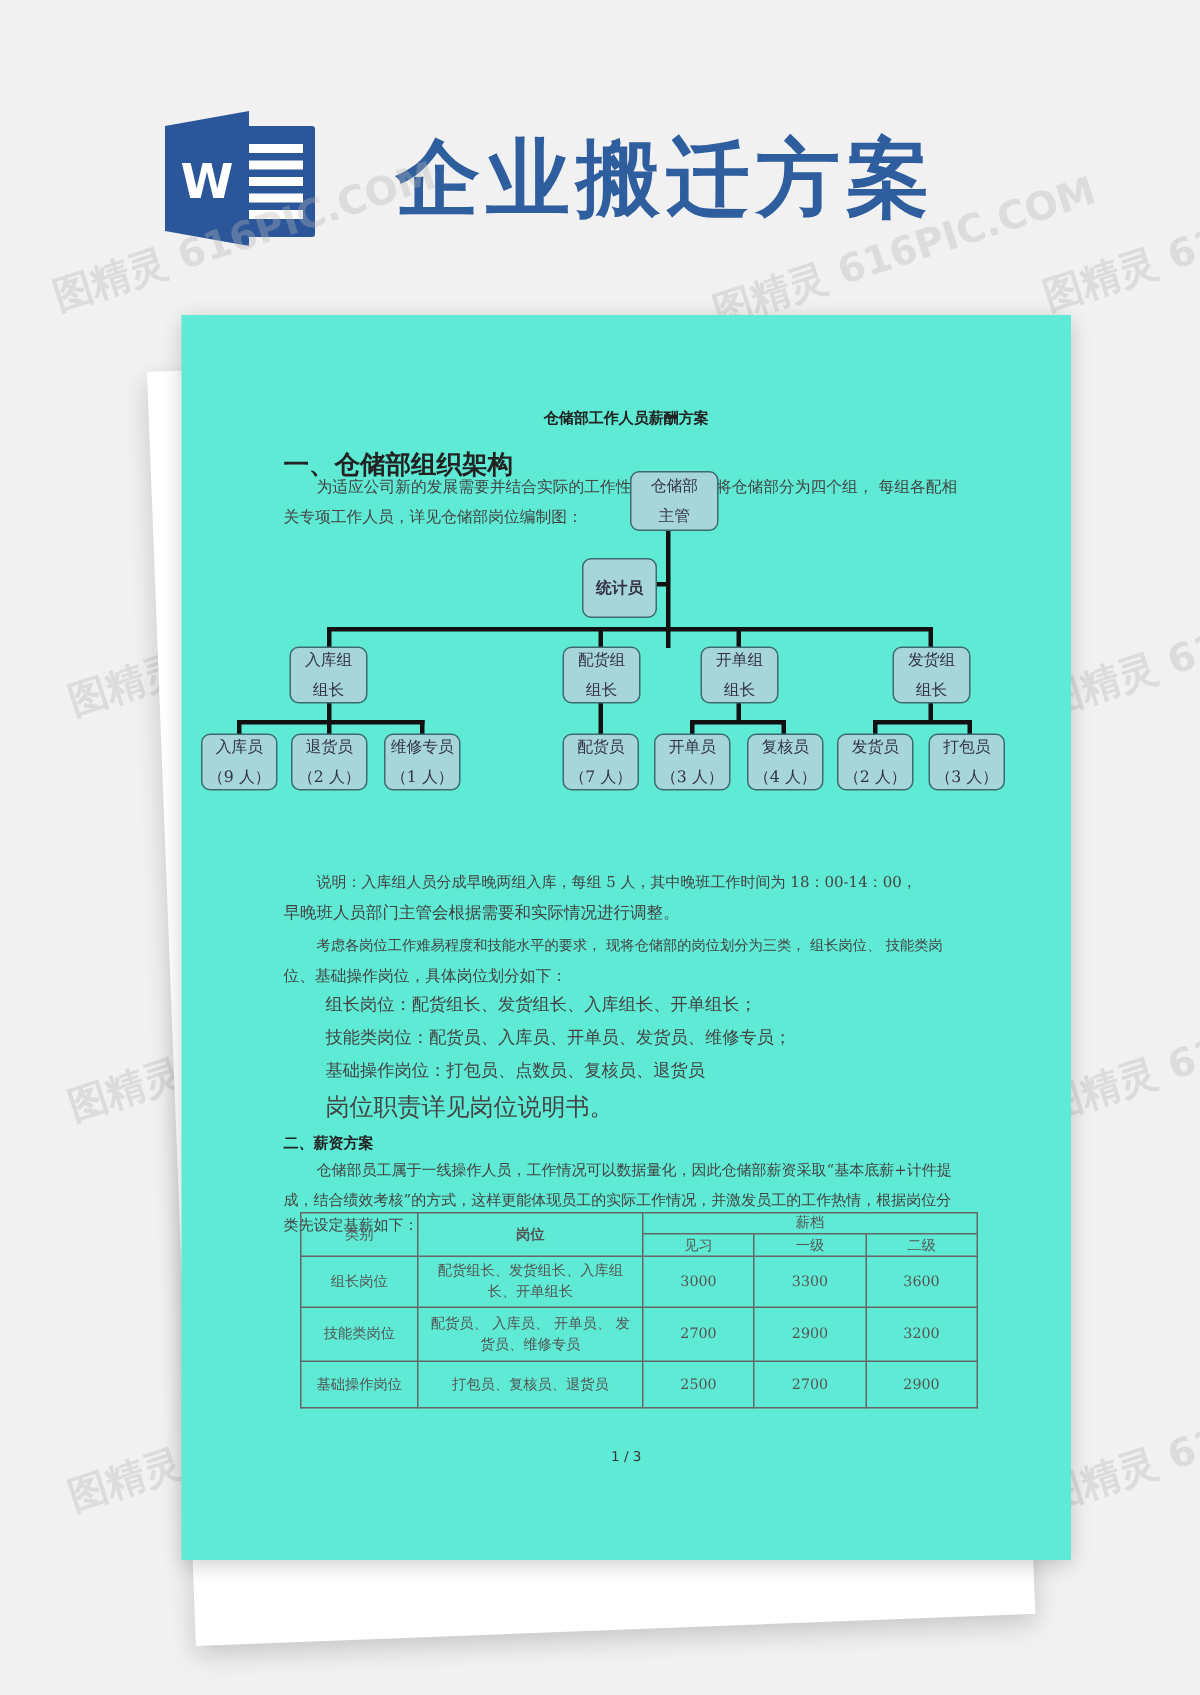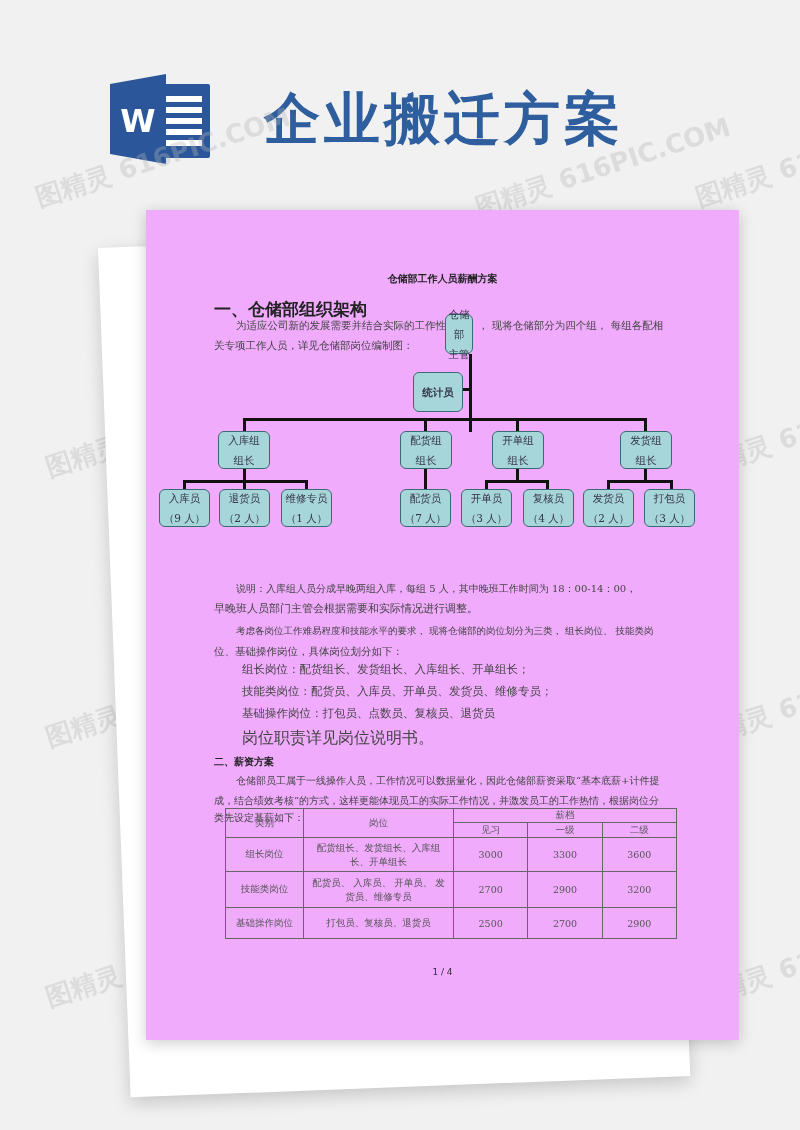--- a/index.html
+++ b/index.html
@@ -22,21 +22,21 @@
     font-family: "DejaVu Sans", sans-serif; font-size: 26px; font-weight: bold;
     transform: rotate(-18deg); white-space: nowrap; pointer-events: none;
   }
   .sheet-back {
     position: absolute; left: 98px; top: 248px; width: 560px; height: 850px;
     background: #fff; transform: rotate(-2.2deg); transform-origin: left top;
     box-shadow: 0 6px 18px rgba(0,0,0,0.18);
   }
   .page {
     position: absolute; left: 121px; top: 210px; width: 593px; height: 830px;
-    background: #f0abfc; box-shadow: 0 3px 14px rgba(0,0,0,0.20); margin-left: 25px;
+    background: #5eead4; box-shadow: 0 3px 14px rgba(0,0,0,0.20);
   }
   .doc-title {
     position: absolute; left: 0; width: 100%; top: 62px; text-align: center;
     font-size: 10px; font-weight: bold; color: #222;
   }
   .h1 { position: absolute; left: 68px; font-size: 17px; font-weight: bold; color: #222; }
   .para { position: absolute; left: 68px; width: 470px; font-size: 10.5px; color: #444; line-height: 22px; }
   .list-line { position: absolute; left: 96px; font-size: 11.5px; color: #444; }
 
   .org { position: absolute; left: 0; top: 0; width: 593px; height: 330px; }
@@ -115,21 +115,21 @@
     <div class="line" style="left:370px;top:258px;width:3px;height:14px;"></div>
     <div class="line" style="left:339px;top:270px;width:64px;height:3px;"></div>
     <div class="line" style="left:339px;top:270px;width:3px;height:10px;"></div>
     <div class="line" style="left:400px;top:270px;width:3px;height:10px;"></div>
 
     <div class="line" style="left:498px;top:258px;width:3px;height:14px;"></div>
     <div class="line" style="left:461px;top:270px;width:66px;height:3px;"></div>
     <div class="line" style="left:461px;top:270px;width:3px;height:10px;"></div>
     <div class="line" style="left:524px;top:270px;width:3px;height:10px;"></div>
 
-    <div class="node" style="left:299px;top:104px;width:28px;height:40px;">
+    <div class="node" style="left:299px;top:104px;width:59px;height:40px;">
       <span>仓储部</span>
         <span>主管</span>
     </div>
     <div class="node" style="left:267px;top:162px;width:50px;height:40px;font-weight:bold;">
       <span>统计员</span>
     </div>
 
     <div class="node" style="left:72px;top:221px;width:52px;height:38px;">
       <span>入库组</span>
         <span>组长</span>
@@ -193,21 +193,21 @@
 
   <div class="h1" style="top:545px;font-size:10px;">二、薪资方案</div>
   <div class="para" style="top:560px;left:90px;font-size:10px;white-space:nowrap;">仓储部员工属于一线操作人员，工作情况可以数据量化，因此仓储部薪资采取“基本底薪+计件提</div>
   <div class="para" style="top:580px;font-size:10px;white-space:nowrap;">成，结合绩效考核”的方式，这样更能体现员工的实际工作情况，并激发员工的工作热情，根据岗位分</div>
   <div class="para" style="top:598px;font-size:10px;white-space:nowrap;font-family:Liberation Mono, monospace;">类先设定基薪如下：</div>
 
   <table class="pay">
     <tbody>
         <tr style="height:13px;">
       <td rowspan="2" style="width:78px;">类别</td>
-      <td rowspan="2" style="width:150px;">岗位</td>
+      <td rowspan="2" style="width:150px;font-weight:bold;">岗位</td>
       <td colspan="3">薪档</td>
     </tr>
     <tr style="height:15px;">
       <td>见习</td>
       <td>一级</td>
       <td>二级</td>
     </tr>
     <tr style="height:34px;">
       <td>组长岗位</td>
       <td style="line-height:14px;">配货组长、发货组长、入库组长、开单组长</td>
@@ -225,14 +225,14 @@
     <tr style="height:31px;">
       <td>基础操作岗位</td>
       <td>打包员、复核员、退货员</td>
       <td>2500</td>
       <td>2700</td>
       <td>2900</td>
     </tr>
   </tbody>
     </table>
 
-  <div class="footer">1 / 4</div>
+  <div class="footer">1 / 3</div>
 </div>
 
 </body></html>

